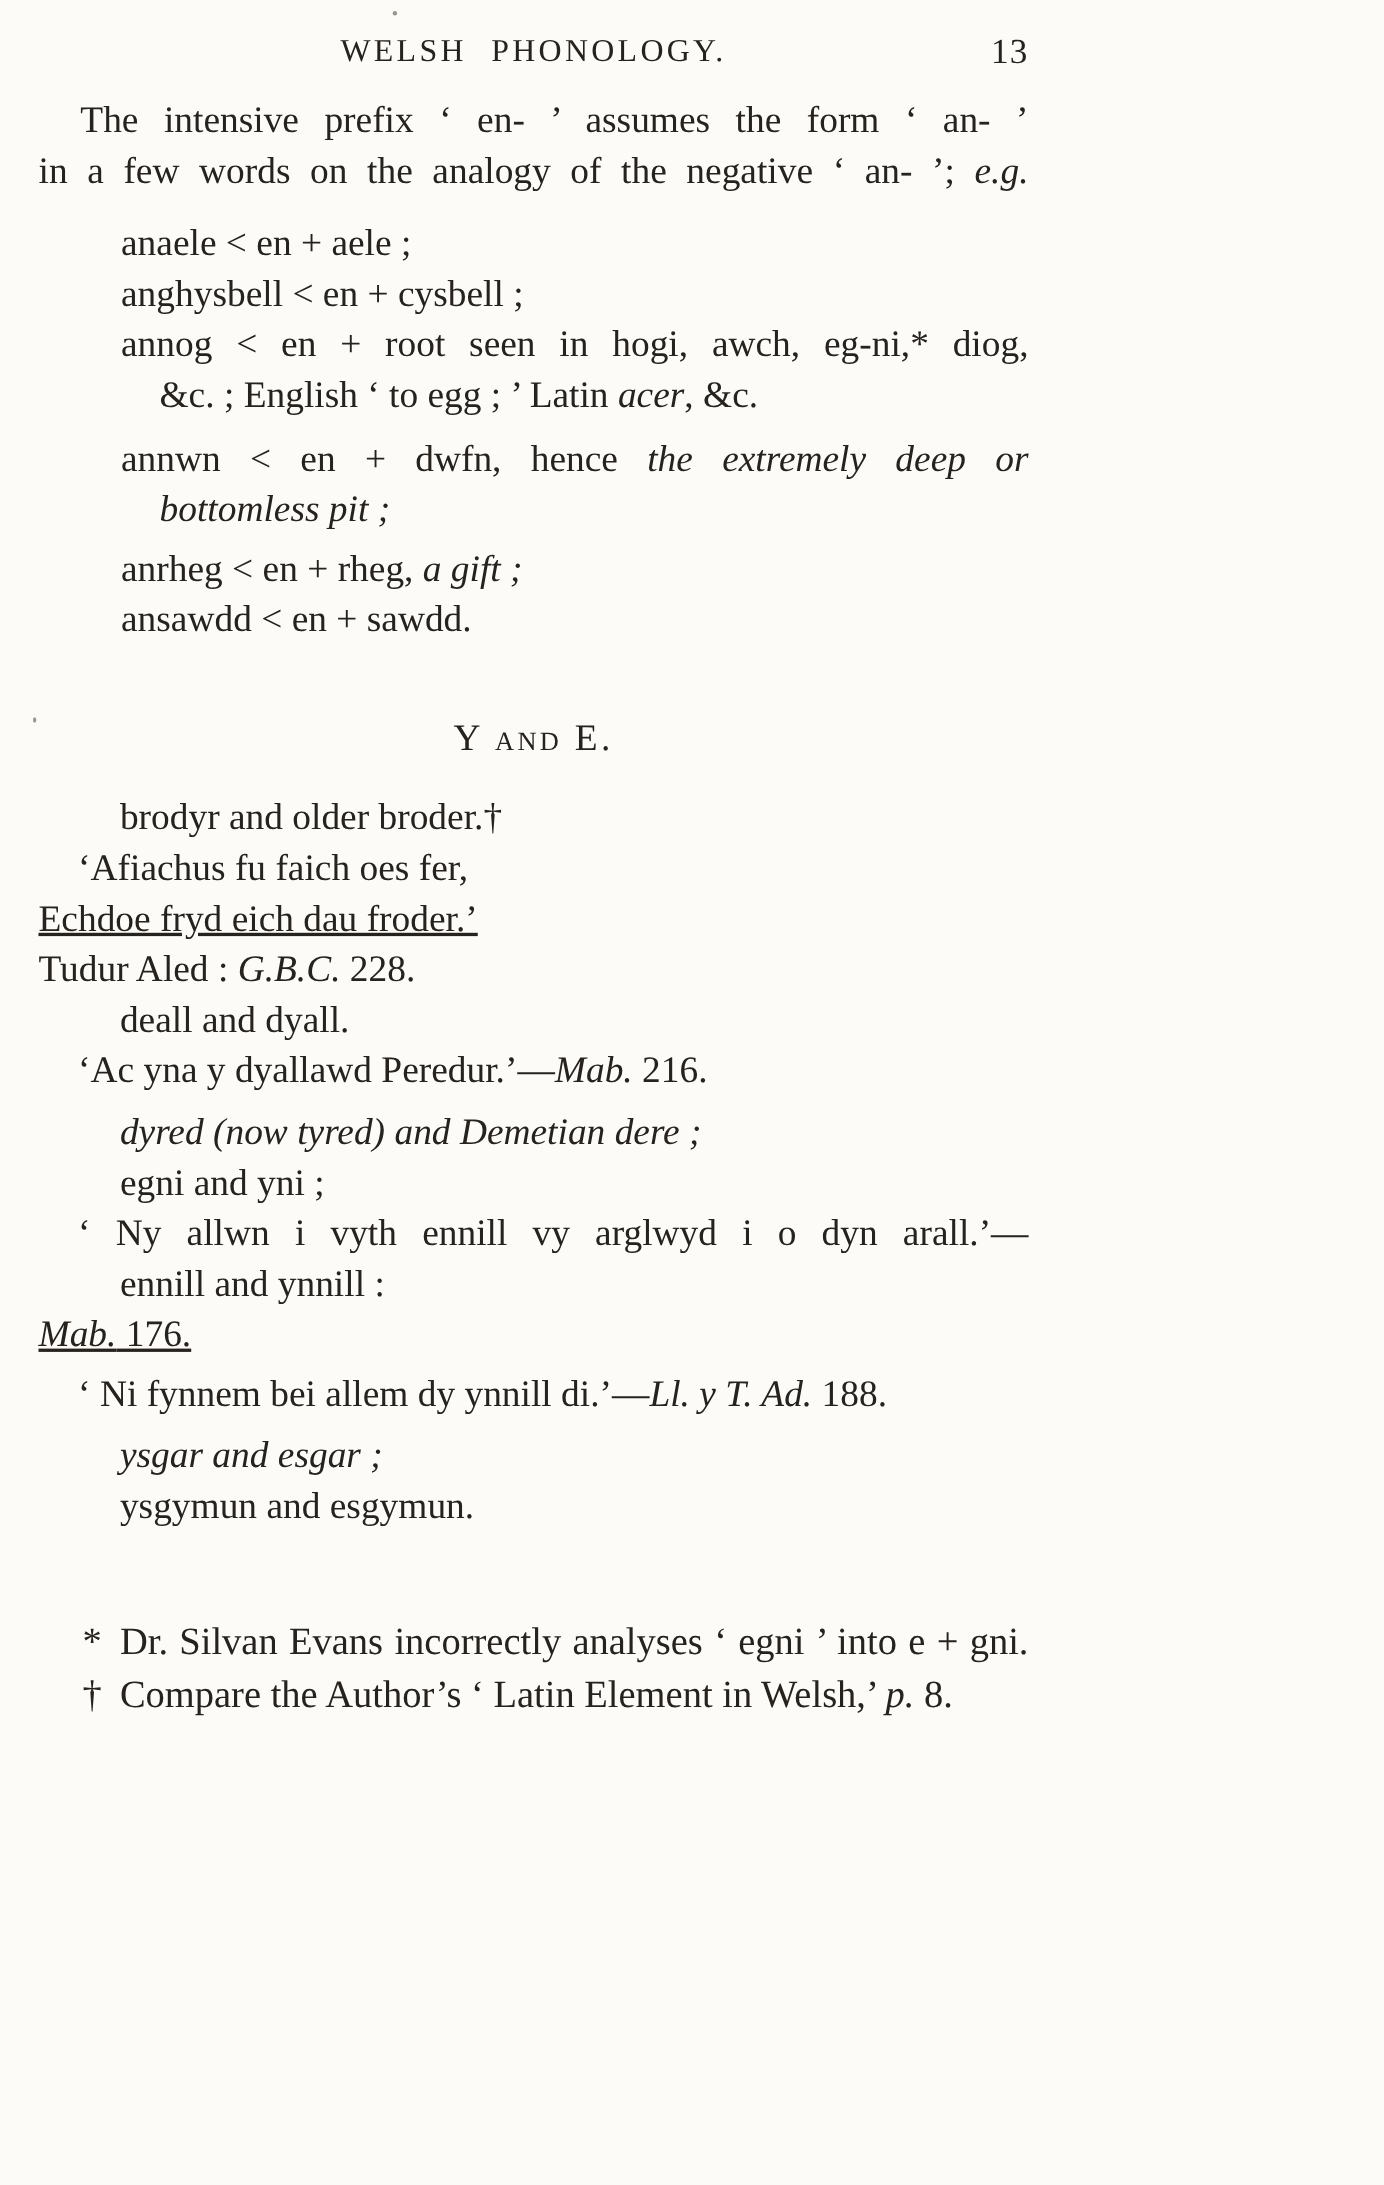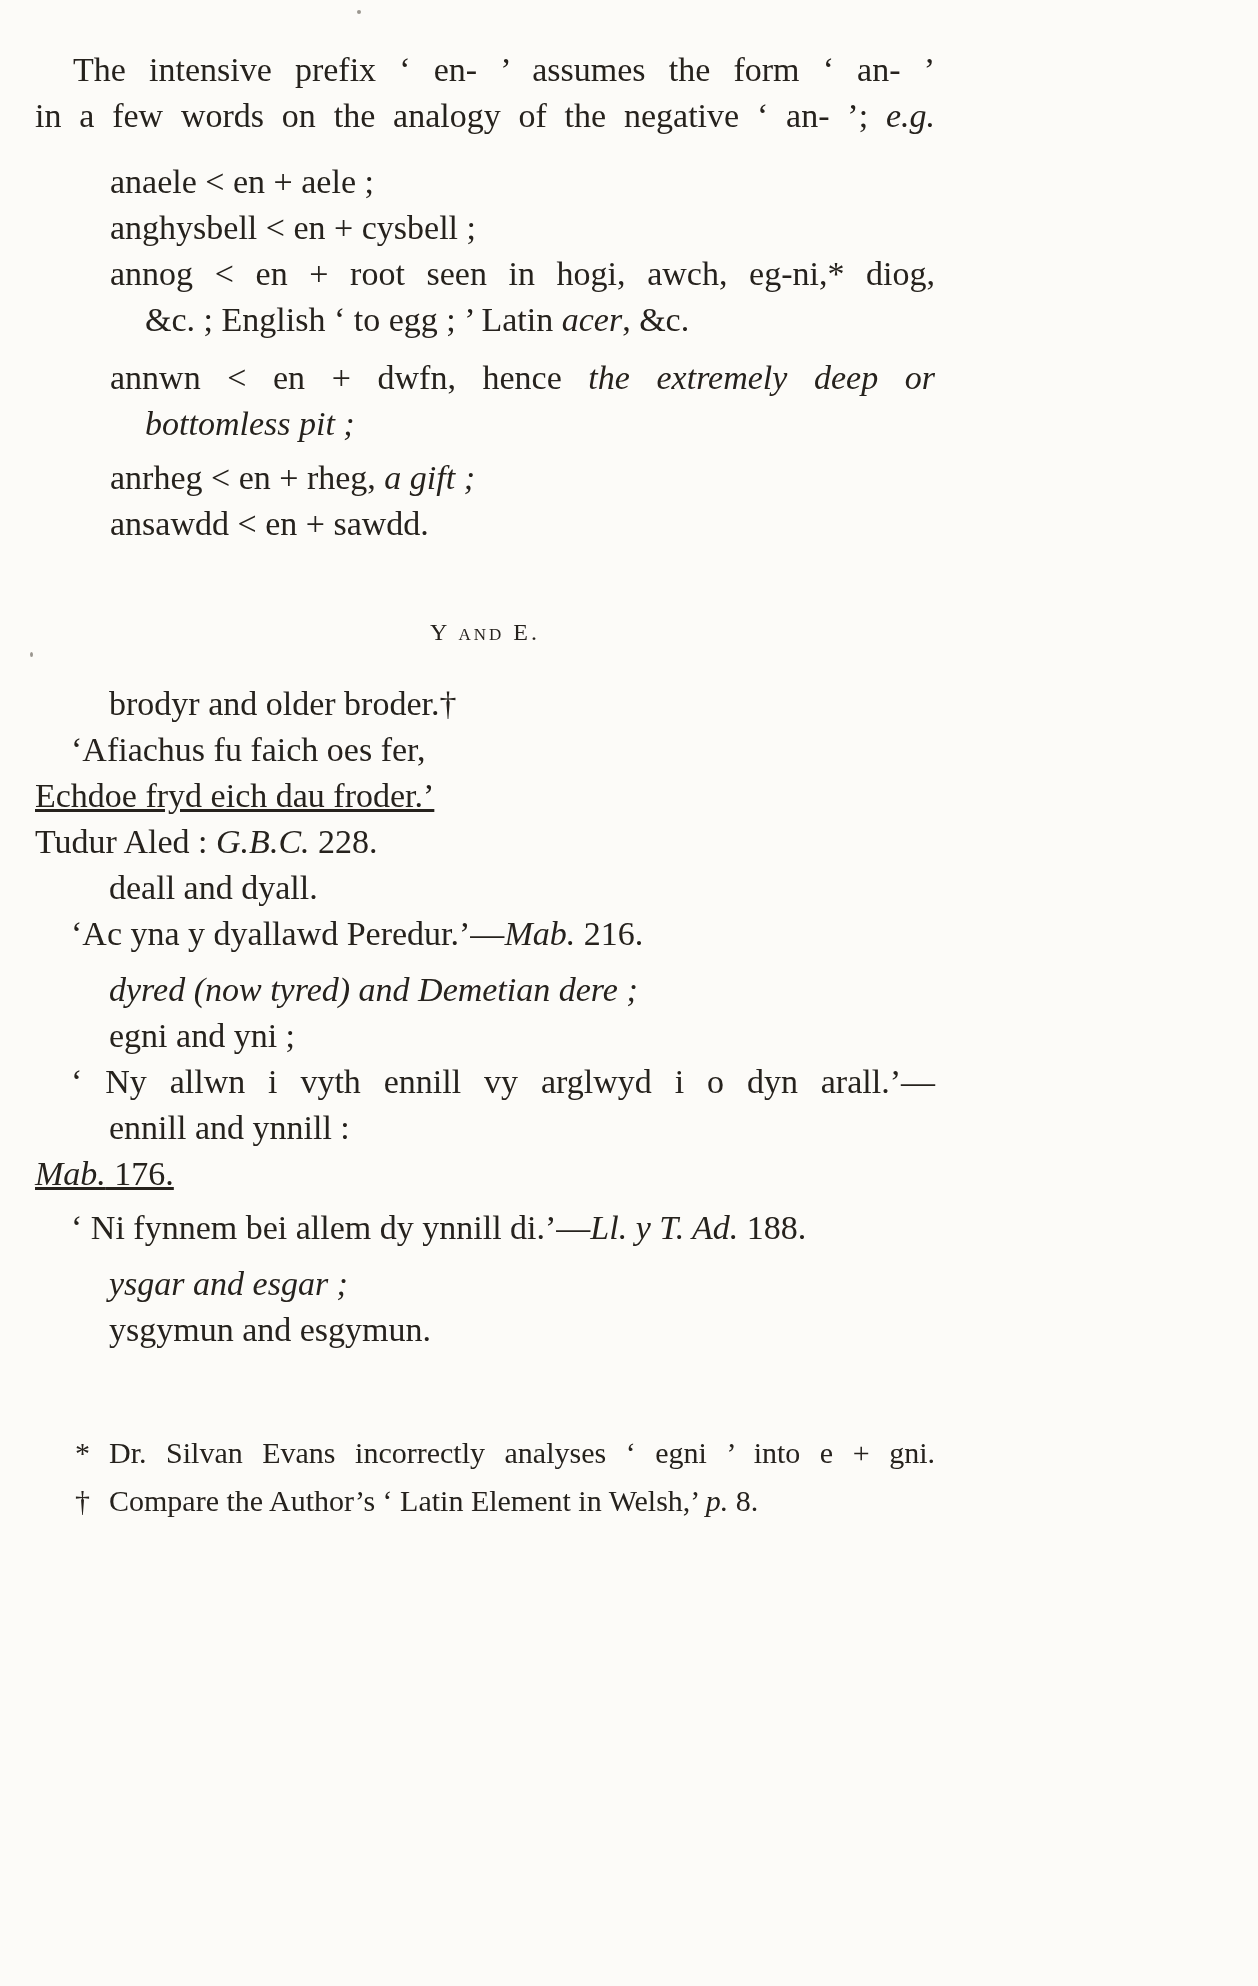--- a/index.html
+++ b/index.html
@@ -56,41 +56,41 @@
   .entry.cont { margin-left: 110px; }
   .entry.gap { margin-top: 12px; }
   .entry.gap-sm { margin-top: 8px; }
   .entry.j { width: 825px; }
 
   
   .section-heading {
     margin-top: 62px;
     width: 900px;
     text-align: center;
-    font-size: 24px;
+    font-size: 34px;
     font-weight: normal;
     font-variant: small-caps;
     letter-spacing: 3px;
     line-height: 46px;
   }
 
   
   .section-body { margin-top: 26px; width: 900px; }
   .bl { line-height: 46px; font-size: 34px; }
   .bl.ind { margin-left: 74px; }
   .bl.quote { margin-left: 36px; }
   .bl.flush { margin-left: 0; text-decoration: underline; }
   .bl.right { }
   .bl.gap { margin-top: 10px; font-style: italic; }
   .bl.gap-sm { margin-top: 8px; }
   .bl.quote.j { width: 864px; }
 
   
   .footnotes { margin-top: 76px; width: 900px; }
-  .footnote { line-height: 48px; font-size: 30px; margin-left: 40px; }
+  .footnote { line-height: 48px; font-size: 35px; margin-left: 40px; }
   .footnote.j { width: 860px; }
   .fn-marker { display: inline-block; min-width: 34px; }
 
   
   .speck {
     position: absolute;
     background: #9a968f;
     border-radius: 50%;
   }
   .speck-1 { left: 357px; top: 10px; width: 4px; height: 4px; }
@@ -98,20 +98,24 @@
 </style>
 </head>
 <body>
 
 <div class="page">
   <span class="speck speck-1"></span>
   <span class="speck speck-2"></span>
 
   <div class="content">
 
+    <header class="page-header">
+      <span class="running-title">WELSH PHONOLOGY.</span>
+      <span class="page-number">13</span>
+    </header>
 
     <section class="intro">
       <div class="line first justify">The intensive prefix ‘ en- ’ assumes the form ‘ an- ’</div>
       <div class="line justify">
         <span>in a few words on the analogy of the negative ‘ an- ’; </span><em>e.g.</em>
       </div>
     </section>
 
     <section class="entries">
       <div class="entry line">anaele &lt; en + aele ;</div>

